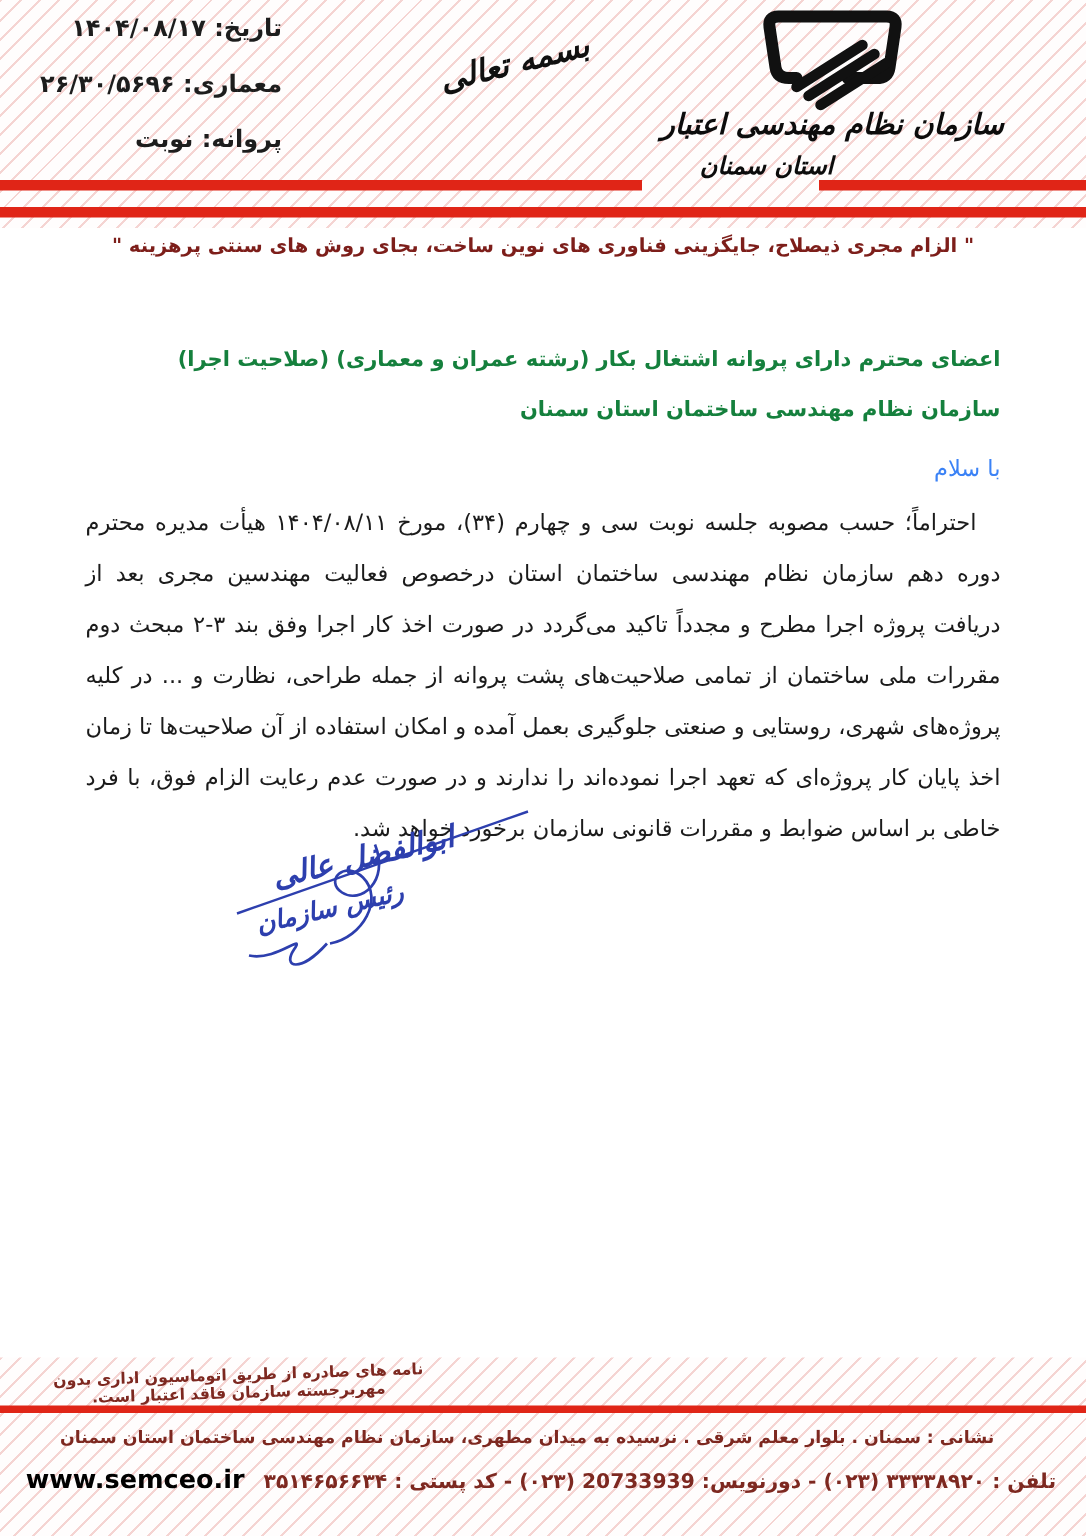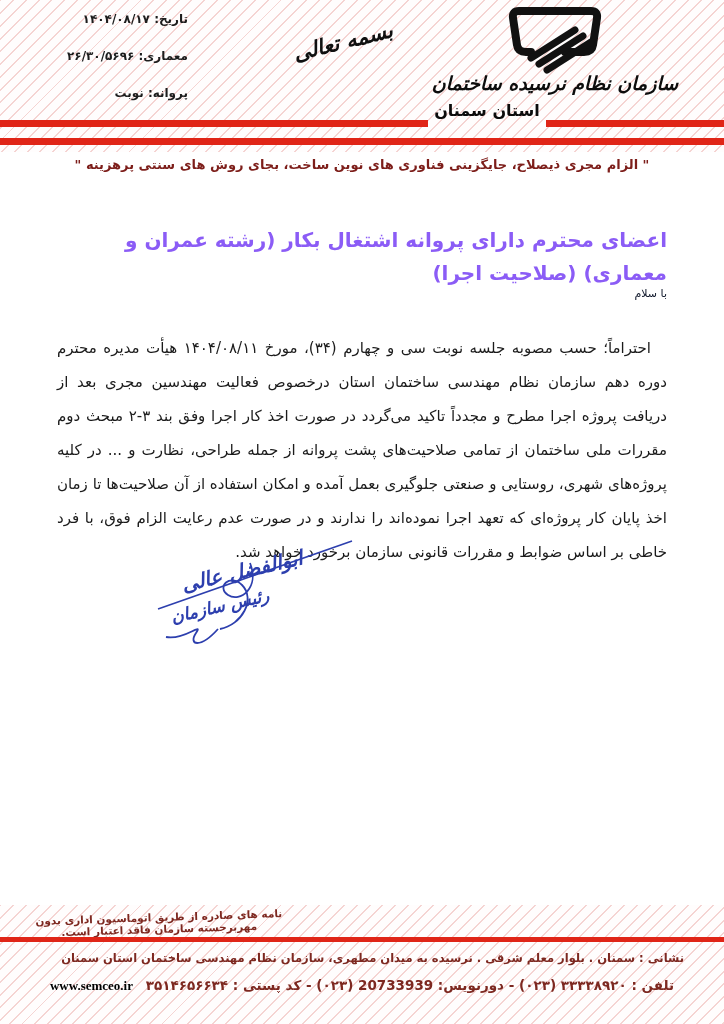--- a/index.html
+++ b/index.html
@@ -21,60 +21,60 @@
       rgba(222,118,112,0.30) 1.4px,
       rgba(255,255,255,0) 1.4px,
       rgba(255,255,255,0) 9px);
   }
   .head-band{position:absolute;top:0;left:0;width:724px;height:152px;}
   .foot-band{position:absolute;top:905px;left:0;width:724px;height:119px;}
 
   .meta{
     position:absolute;top:12px;left:56px;width:132px;
     direction:rtl;text-align:right;
-    font-size:12px;font-weight:bold;line-height:14px;
+    font-size:16px;font-weight:bold;line-height:14px;
   }
   .meta .row{margin-bottom:23px;white-space:nowrap;}
   .bismillah{
     position:absolute;left:288px;top:30px;width:110px;
     font-size:21px;font-weight:bold;font-style:italic;
     transform:rotate(-14deg);direction:rtl;text-align:center;
     color:#101010;
   }
   .logo{position:absolute;left:505px;top:6px;width:100px;height:70px;}
   .org-name{
     position:absolute;left:420px;top:72px;width:270px;
     direction:rtl;text-align:center;
     font-size:19px;font-weight:bold;font-style:italic;color:#0c0c0c;
     white-space:nowrap;
   }
   .org-province{
-    position:absolute;left:428px;top:101px;width:118px;
+    position:absolute;left:452px;top:101px;width:118px;
     direction:rtl;text-align:center;
-    font-size:16px;font-weight:bold;color:#0c0c0c;
+    font-size:16px;font-weight:bold;font-style:italic;color:#0c0c0c;
     white-space:nowrap;
   }
   .stripe{position:absolute;background:#e02517;height:7px;}
   .stripe.s1l{top:120px;left:0;width:428px;}
   .stripe.s1r{top:120px;left:546px;width:178px;}
   .stripe.s2{top:138px;left:0;width:724px;}
 
   .slogan{
     position:absolute;top:157px;left:0;width:724px;
     direction:rtl;text-align:center;
     font-size:13px;font-weight:bold;color:#7d1e1a;
   }
   .recipient{
     position:absolute;top:224px;right:57px;width:612px;
     direction:rtl;text-align:right;
-    font-size:20px;font-weight:bold;line-height:33px;color:#8b5cf6;
+    font-size:14px;font-weight:bold;line-height:33px;color:#15803d;
   }
   .salutation{
-    position:absolute;top:287px;right:57px;
-    direction:rtl;font-size:11px;color:#0f172a;
+    position:absolute;top:303px;right:57px;
+    direction:rtl;font-size:15px;color:#3b82f6;
   }
   .body-text{
     position:absolute;top:331px;right:57px;left:57px;
     direction:rtl;text-align:justify;text-align-last:right;
     font-size:15px;line-height:34px;color:#1b1b1b;
     text-indent:16px;
   }
   .signature{position:absolute;left:100px;top:533px;width:270px;height:120px;}
   .sig-svg{position:absolute;left:0;top:0;width:270px;height:120px;}
   .sig-name{
@@ -91,34 +91,33 @@
   }
   .disclaimer{
     position:absolute;top:911px;left:6px;width:306px;
     direction:rtl;text-align:center;
     font-size:10.5px;font-weight:bold;color:#7d2820;
     transform:rotate(-1.8deg);
   }
   .foot-line{position:absolute;top:937px;left:0;width:724px;height:5px;background:#e02517;}
   .address{
     position:absolute;top:951px;left:40px;right:40px;
-    direction:rtl;text-align:right;
+    direction:rtl;text-align:left;
     font-size:11.5px;font-weight:bold;color:#7d2820;
   }
   .contact{
     position:absolute;top:977px;left:20px;right:20px;
     direction:rtl;text-align:center;
     font-size:13.5px;font-weight:bold;color:#7d2820;
     white-space:nowrap;
   }
   .website{
     direction:ltr;unicode-bidi:embed;
-    color:#000;font-size:13px;font-weight:bold;
+    color:#000;font-size:17px;font-weight:bold;
     padding-right:8px;
-    font-family:Liberation Serif, serif;
   }
 </style>
 </head>
 <body>
 
 <div class="page">
 
   <div class="head-band hatch"></div>
 
   <div class="meta">
@@ -138,31 +137,32 @@
 
   <div class="bismillah">بسمه تعالی</div>
 
   <svg class="logo" viewBox="0 0 100 70">
     <path d="M 26 46 L 21 46 Q 13 46 12 39 L 8 12 Q 7 5 14 5 L 86 5 Q 93 5 92 12 L 88 39 Q 87 46 79 46 L 60 46" fill="none" stroke="#111111" stroke-width="8" stroke-linecap="round" stroke-linejoin="round"></path>
     <line x1="26" y1="52" x2="70" y2="24" stroke="#111111" stroke-width="7" stroke-linecap="round"></line>
     <line x1="34" y1="58" x2="78" y2="30" stroke="#111111" stroke-width="7" stroke-linecap="round"></line>
     <line x1="42" y1="64" x2="86" y2="36" stroke="#111111" stroke-width="7" stroke-linecap="round"></line>
   </svg>
 
-  <div class="org-name">سازمان نظام نرسیده ساختمان</div>
+  <div class="org-name">سازمان نظام مهندسی اعتبار</div>
   <div class="org-province">استان سمنان</div>
 
   <div class="stripe s1l"></div>
   <div class="stripe s1r"></div>
   <div class="stripe s2"></div>
 
   <div class="slogan">" الزام مجری ذیصلاح، جایگزینی فناوری های نوین ساخت، بجای روش های سنتی پرهزینه "</div>
 
   <div class="recipient">
     <div>اعضای محترم دارای پروانه اشتغال بکار (رشته عمران و معماری) (صلاحیت اجرا)</div>
+    <div>سازمان نظام مهندسی ساختمان استان سمنان</div>
   </div>
 
   <div class="salutation">با سلام</div>
 
   <div class="body-text">احتراماً؛ حسب مصوبه جلسه نوبت سی و چهارم (۳۴)، مورخ ۱۴۰۴/۰۸/۱۱ هیأت مدیره محترم دوره دهم سازمان نظام مهندسی ساختمان استان درخصوص فعالیت مهندسین مجری بعد از دریافت پروژه اجرا مطرح و مجدداً تاکید می‌گردد در صورت اخذ کار اجرا وفق بند ۳-۲ مبحث دوم مقررات ملی ساختمان از تمامی صلاحیت‌های پشت پروانه از جمله طراحی، نظارت و ... در کلیه پروژه‌های شهری، روستایی و صنعتی جلوگیری بعمل آمده و امکان استفاده از آن صلاحیت‌ها تا زمان اخذ پایان کار پروژه‌ای که تعهد اجرا نموده‌اند را ندارند و در صورت عدم رعایت الزام فوق، با فرد خاطی بر اساس ضوابط و مقررات قانونی سازمان برخورد خواهد شد.</div>
 
   <div class="signature">
     <svg class="sig-svg" viewBox="0 0 270 120">
       <line x1="252" y1="8" x2="58" y2="76" stroke="#2d3fae" stroke-width="1.6"></line>
       <path d="M 150 30 C 160 55, 140 70, 128 62 C 116 54, 130 40, 142 52 C 156 66, 142 92, 120 96" fill="none" stroke="#2d3fae" stroke-width="1.8"></path>

